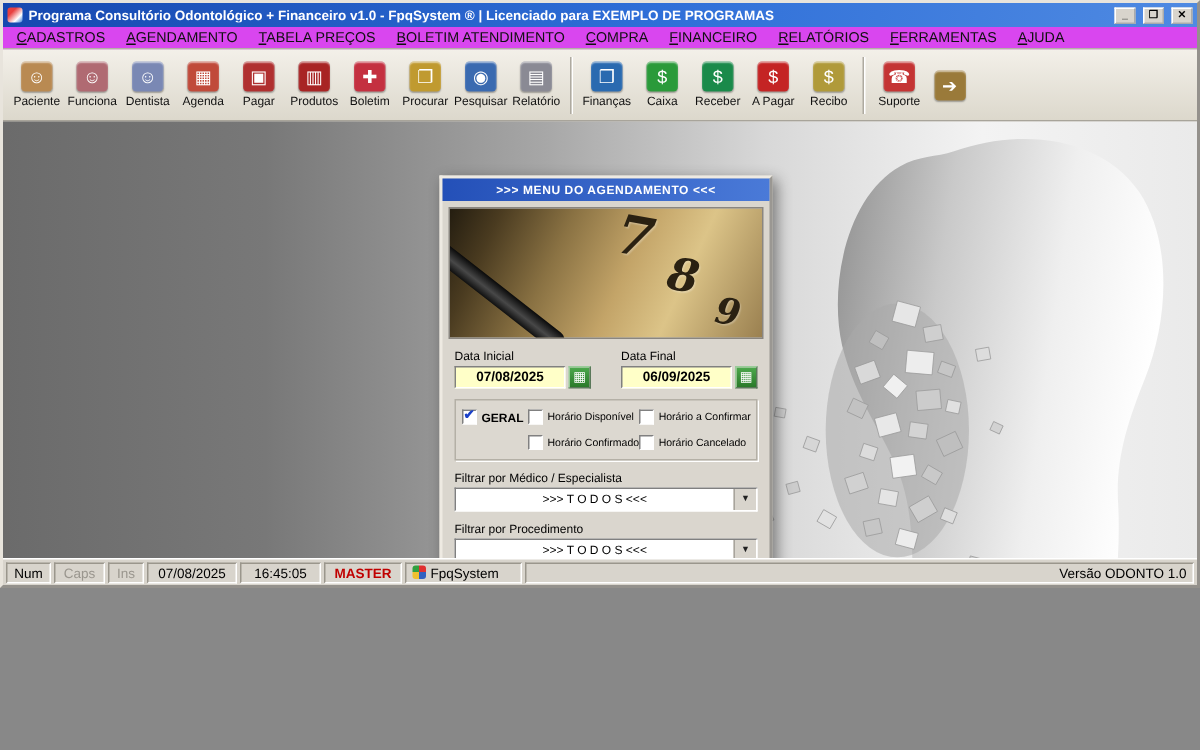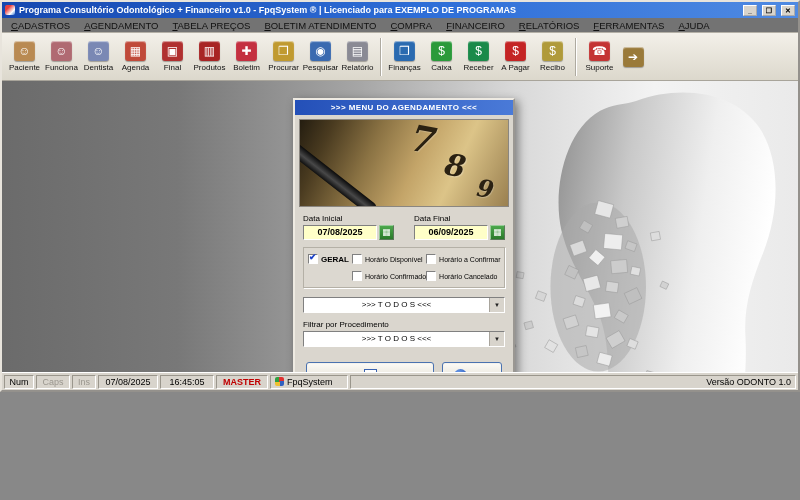--- a/index.html
+++ b/index.html
@@ -8,41 +8,41 @@
 
   
   .titlebar{height:16px;flex:none;display:flex;align-items:center;gap:4px;padding:0 3px;
     background:linear-gradient(90deg,#1648b0,#2f6fd8 55%,#4f8ae2);color:#fff}
   .app-icon{width:10px;height:10px;flex:none;border-radius:2px;background:linear-gradient(135deg,#e84040 30%,#ffffff 70%,#3a7ad8)}
   .title-text{font-size:9px;font-weight:bold;white-space:nowrap;overflow:hidden;flex:1}
   .wbtn{width:14px;height:11px;background:#d8d4cc;border:1px outset #fff;font-size:7px;line-height:9px;
     text-align:center;color:#000;margin-left:1px;font-weight:bold}
 
   
-  .menubar{height:15px;flex:none;display:flex;align-items:center;background:#737373;border-bottom:1px solid #b4b0a6;padding-left:2px}
+  .menubar{height:15px;flex:none;display:flex;align-items:center;background:#d946ef;border-bottom:1px solid #b4b0a6;padding-left:2px}
   .menu-item{display:inline-block;font-size:9.5px;padding:0 7px;color:#111;cursor:default}
   .menu-item::first-letter{text-decoration:underline}
 
   
   .toolbar{height:48px;flex:none;display:flex;align-items:center;background:linear-gradient(180deg,#f3f0e9,#dcd8cc);
     border-bottom:1px solid #a8a49a;padding-left:4px}
   .tb-btn{width:37px;flex:none;display:flex;flex-direction:column;align-items:center;justify-content:center;gap:2px;height:44px}
   .tb-btn.nolabel{width:30px}
   .tb-icon{width:21px;height:20px;border-radius:3px;color:#fff;font-size:12px;line-height:20px;text-align:center;
     box-shadow:inset 0 1px 1px rgba(255,255,255,.55),0 1px 1px rgba(0,0,0,.3)}
   .tb-label{font-size:8px;color:#111;white-space:nowrap}
   .tb-sep{width:2px;height:38px;border-left:1px solid #aeaaa0;border-right:1px solid #fff;margin:0 4px;flex:none}
 
   
   .main{flex:1;position:relative;overflow:hidden;
     background:linear-gradient(90deg,#6b6b6b 0%,#787878 22%,#a6a6a6 45%,#d8d8d8 64%,#f3f3f3 82%,#eaeaea 100%)}
   .tooth{position:absolute;right:-8px;top:2px}
 
   
-  .dialog{position:absolute;left:291px;top:17px;width:222px;background:#dad6ce;border:2px outset #eeeae2;
+  .dialog{position:absolute;left:291px;top:36px;width:222px;background:#dad6ce;border:2px outset #eeeae2;
     box-shadow:3px 3px 9px rgba(0,0,0,.45);padding-bottom:9px}
   .dlg-title{height:15px;background:linear-gradient(90deg,#2450b8,#4a7ad8);color:#fff;font-size:8px;font-weight:bold;
     line-height:15px;text-align:center;letter-spacing:.4px}
   .photo{margin:4px;height:88px;position:relative;overflow:hidden;border:1px solid #8a8680;
     background:linear-gradient(115deg,#241d10 0%,#4a3b20 14%,#8a7243 34%,#c3a468 55%,#dcc488 72%,#9a8050 100%)}
   .pen{position:absolute;left:-14px;top:14px;width:118px;height:13px;border-radius:7px;
     background:linear-gradient(180deg,#0a0a0a,#484848 55%,#101010);transform:rotate(38deg);transform-origin:left top}
   .pen::after{content:"";position:absolute;right:-9px;top:2px;width:0;height:0;
     border-top:4.5px solid transparent;border-bottom:4.5px solid transparent;border-left:9px solid #d8b860}
   .n{position:absolute;font-family:"DejaVu Serif",serif;font-style:italic;font-weight:bold;color:#2a2112;
@@ -134,21 +134,21 @@
     <div class="tb-btn">
       <span class="tb-icon" style="background: rgb(122, 136, 180);">☺</span>
       <span class="tb-label">Dentista</span>
     </div>
     <div class="tb-btn">
       <span class="tb-icon" style="background: rgb(192, 74, 58);">▦</span>
       <span class="tb-label">Agenda</span>
     </div>
     <div class="tb-btn">
       <span class="tb-icon" style="background: rgb(176, 48, 48);">▣</span>
-      <span class="tb-label">Final</span>
+      <span class="tb-label">Pagar</span>
     </div>
     <div class="tb-btn">
       <span class="tb-icon" style="background: rgb(168, 36, 36);">▥</span>
       <span class="tb-label">Produtos</span>
     </div>
     <div class="tb-btn">
       <span class="tb-icon" style="background: rgb(196, 48, 64);">✚</span>
       <span class="tb-label">Boletim</span>
     </div>
     <div class="tb-btn">
@@ -300,20 +300,21 @@
         </label>
         <label class="chk">
           <span class="box">
               <span class="mark"></span>
             </span>
           <span>Horário Cancelado</span>
         </label>
       </div>
 
       <div class="filter">
+        <div class="field-label">Filtrar por Médico / Especialista</div>
         <div class="combo">
           <span class="combo-value">&gt;&gt;&gt; T O D O S &lt;&lt;&lt;</span>
           <span class="combo-arrow">▼</span>
         </div>
       </div>
 
       <div class="filter">
         <div class="field-label">Filtrar por Procedimento</div>
         <div class="combo">
           <span class="combo-value">&gt;&gt;&gt; T O D O S &lt;&lt;&lt;</span>

